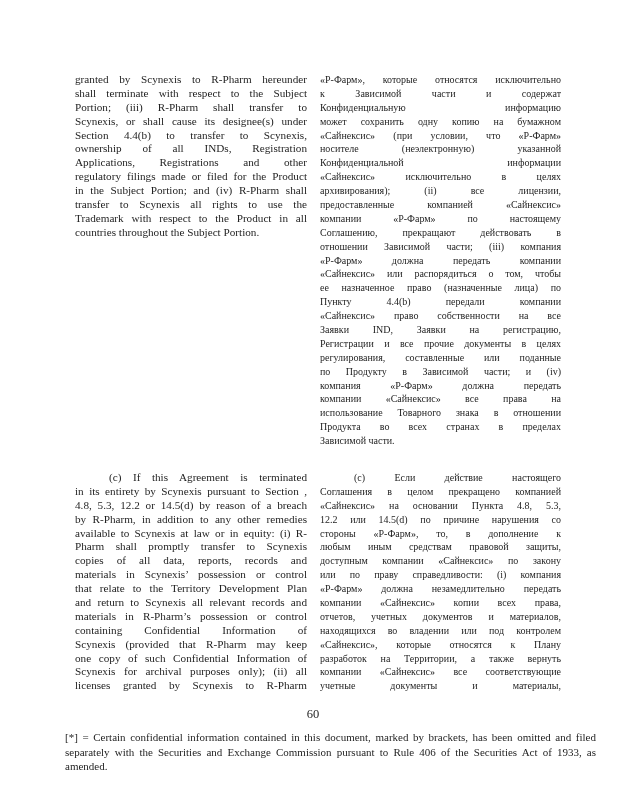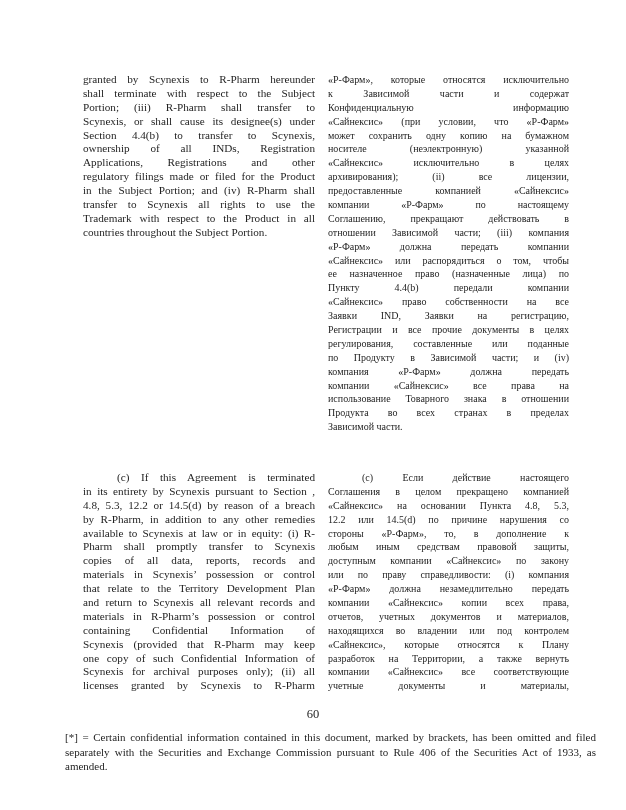--- a/index.html
+++ b/index.html
@@ -8,21 +8,21 @@
     width:626px;height:810px;
     background:#ffffff;
     font-family:"Liberation Serif","DejaVu Serif",serif;
     color:#1e1e1e;
     overflow:hidden;
     margin:0 auto;
   }
   .text-block{
     position:absolute;left:75px;top:73px;width:486px;height:630px;
   }
-  .row{position:absolute;left:0;display:flex;gap:13px;margin-left:8px;}
+  .row{position:absolute;left:0;display:flex;gap:13px;}
   .row-1{top:0;}
   .row-2{top:398px;justify-content:flex-end;}
   .cell{overflow:hidden;}
   .cell-en{width:232px;font-size:11.2px;}
   .cell-ru{width:241px;font-size:10px;}
   .tline{
     height:13.9px;line-height:13.9px;overflow:hidden;
     text-align:justify;
     text-align-last:justify;
     white-space:normal;
@@ -58,23 +58,24 @@
           <div class="tline">regulatory filings made or filed for the Product</div>
           <div class="tline">in the Subject Portion; and (iv) R-Pharm shall</div>
           <div class="tline">transfer to Scynexis all rights to use the</div>
           <div class="tline">Trademark with respect to the Product in all</div>
           <div class="tline llast">countries throughout the Subject Portion.</div>
         </div>
       <div class="cell cell-ru">
           <div class="tline">«Р-Фарм», которые относятся исключительно</div>
           <div class="tline">к Зависимой части и содержат</div>
           <div class="tline">Конфиденциальную информацию</div>
+          <div class="tline">может сохранить одну копию на бумажном</div>
           <div class="tline">«Сайнексис» (при условии, что «Р-Фарм»</div>
-          <div class="tline">может сохранить одну копию на бумажном</div>
           <div class="tline">носителе (неэлектронную) указанной</div>
+          <div class="tline">Конфиденциальной информации</div>
           <div class="tline">«Сайнексис» исключительно в целях</div>
           <div class="tline">архивирования); (ii) все лицензии,</div>
           <div class="tline">предоставленные компанией «Сайнексис»</div>
           <div class="tline">компании «Р-Фарм» по настоящему</div>
           <div class="tline">Соглашению, прекращают действовать в</div>
           <div class="tline">отношении Зависимой части; (iii) компания</div>
           <div class="tline">«Р-Фарм» должна передать компании</div>
           <div class="tline">«Сайнексис» или распорядиться о том, чтобы</div>
           <div class="tline">ее назначенное право (назначенные лица) по</div>
           <div class="tline">Пункту 4.4(b) передали компании</div>

